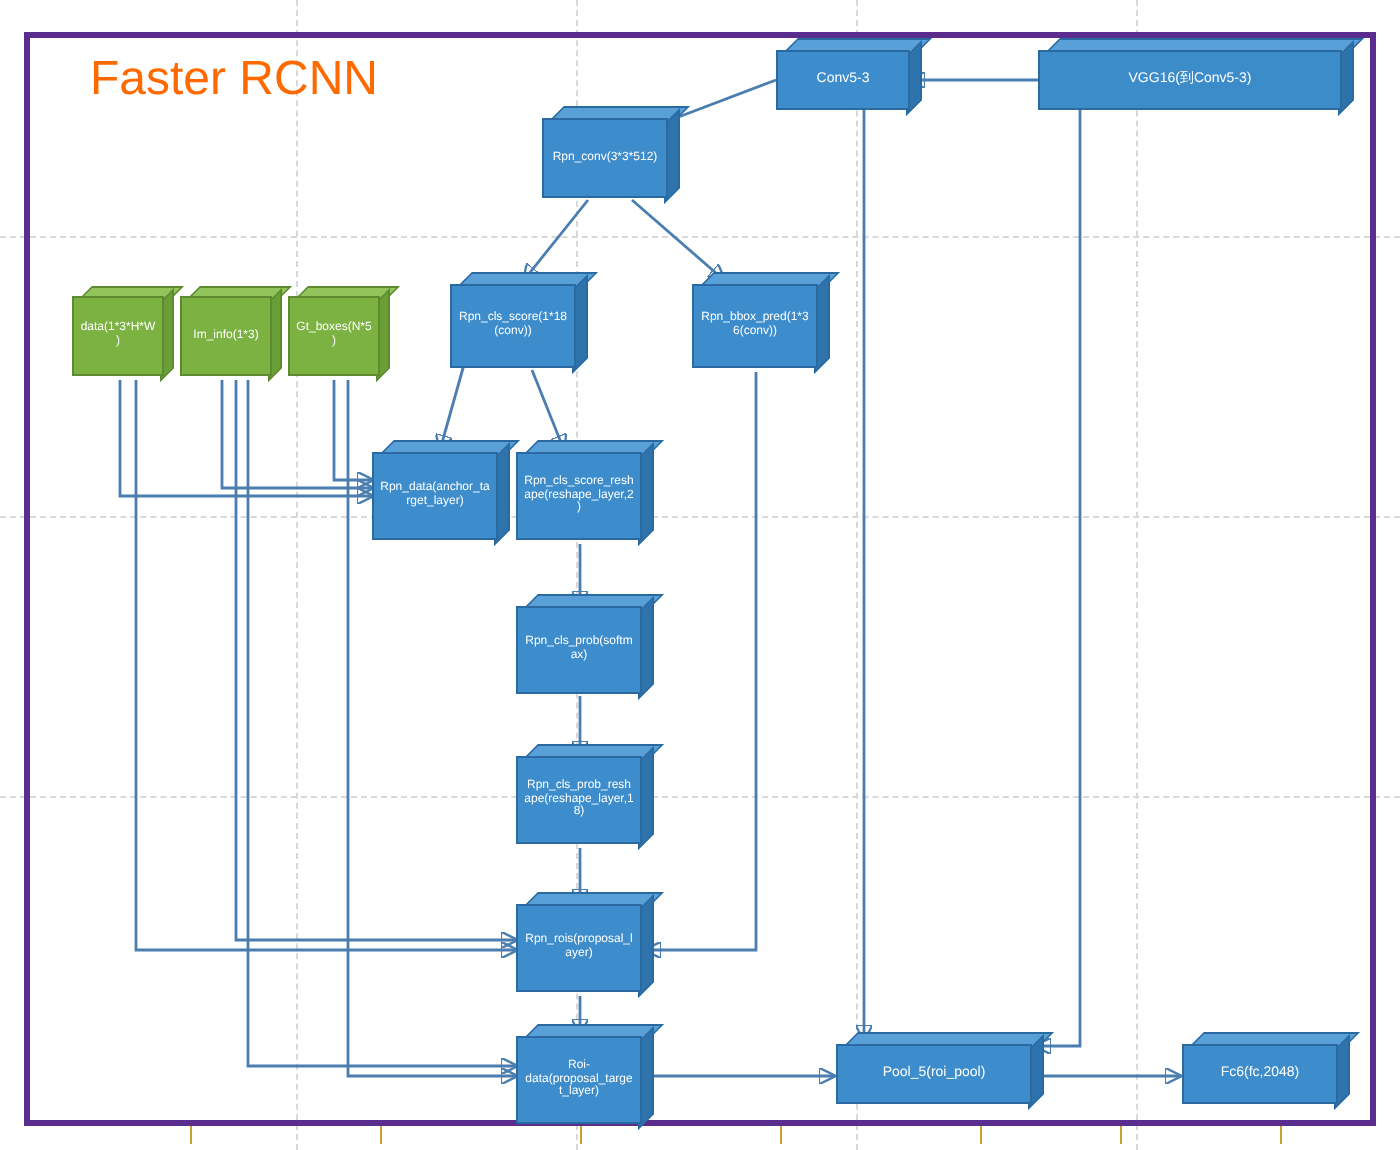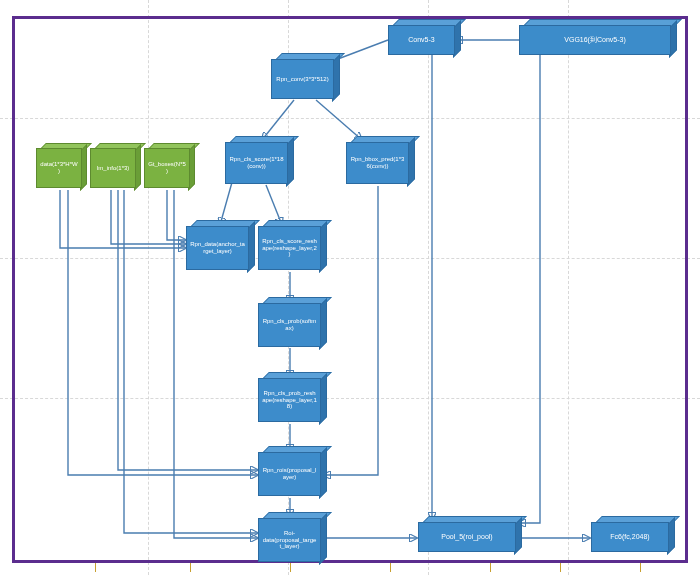--- a/index.html
+++ b/index.html
@@ -58,20 +58,21 @@
     <div class="gl-h" style="top:118px"></div>
     <div class="gl-h" style="top:258px"></div>
     <div class="gl-h" style="top:398px"></div>
     <div class="gl-v" style="left:148px"></div>
     <div class="gl-v" style="left:288px"></div>
     <div class="gl-v" style="left:428px"></div>
     <div class="gl-v" style="left:568px"></div>
   </div>
 
   <div class="frame"></div>
+  <div class="title">Faster RCNN</div>
 
   <svg class="arrows" width="700" height="575">
     <defs>
       <marker id="ah" viewBox="0 0 10 10" refX="9" refY="5" markerWidth="6" markerHeight="6" orient="auto">
         <path d="M0,0 L10,5 L0,10 z" fill="#4a7db0"></path>
       </marker>
     </defs>
 
     <line x1="519" y1="40" x2="455" y2="40" marker-end="url(#ah)"></line>
 

